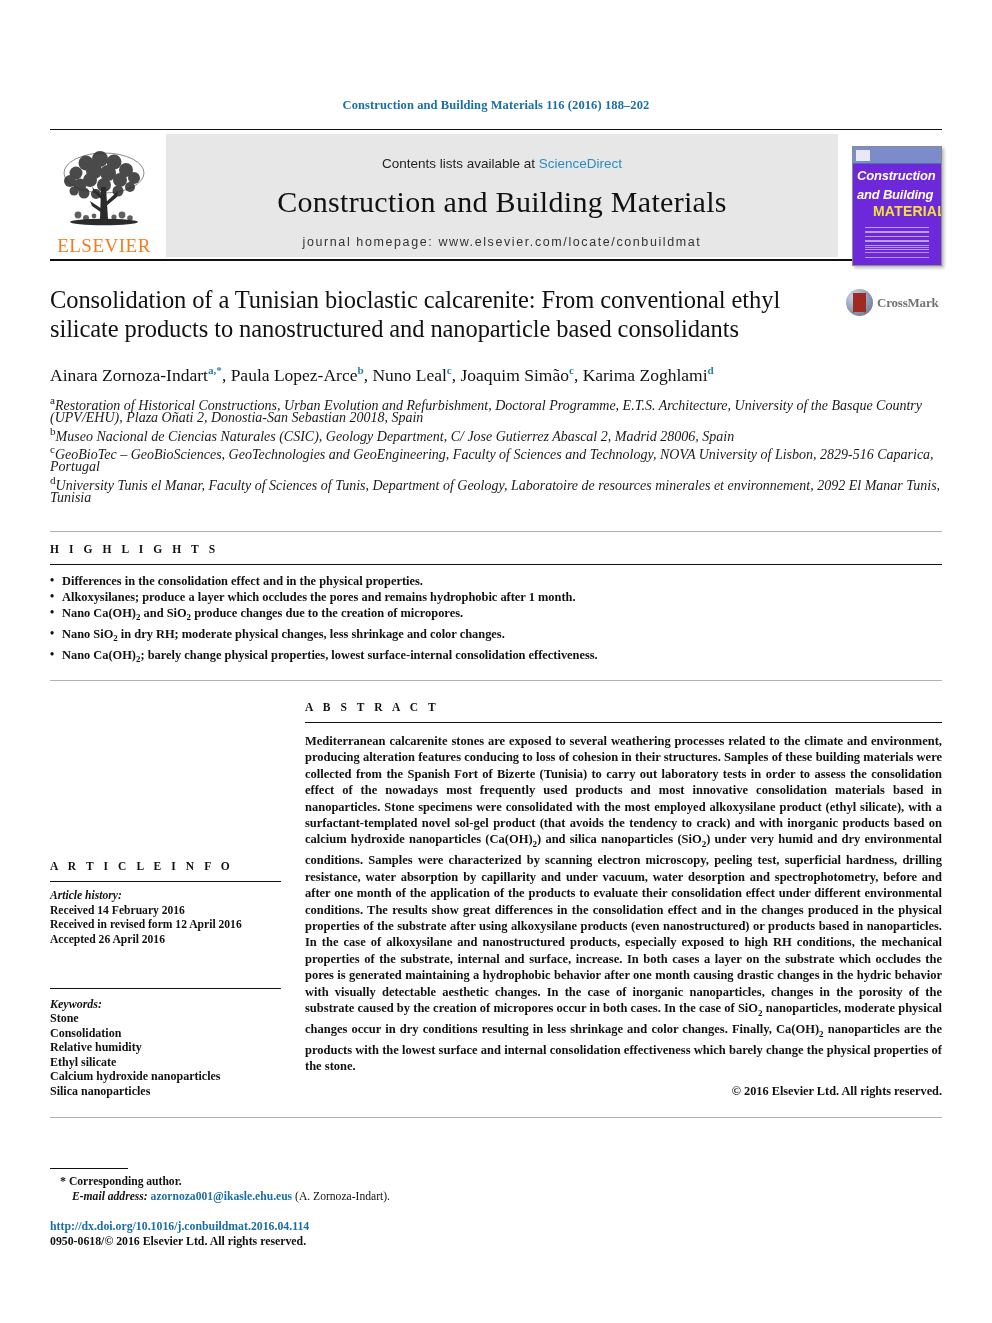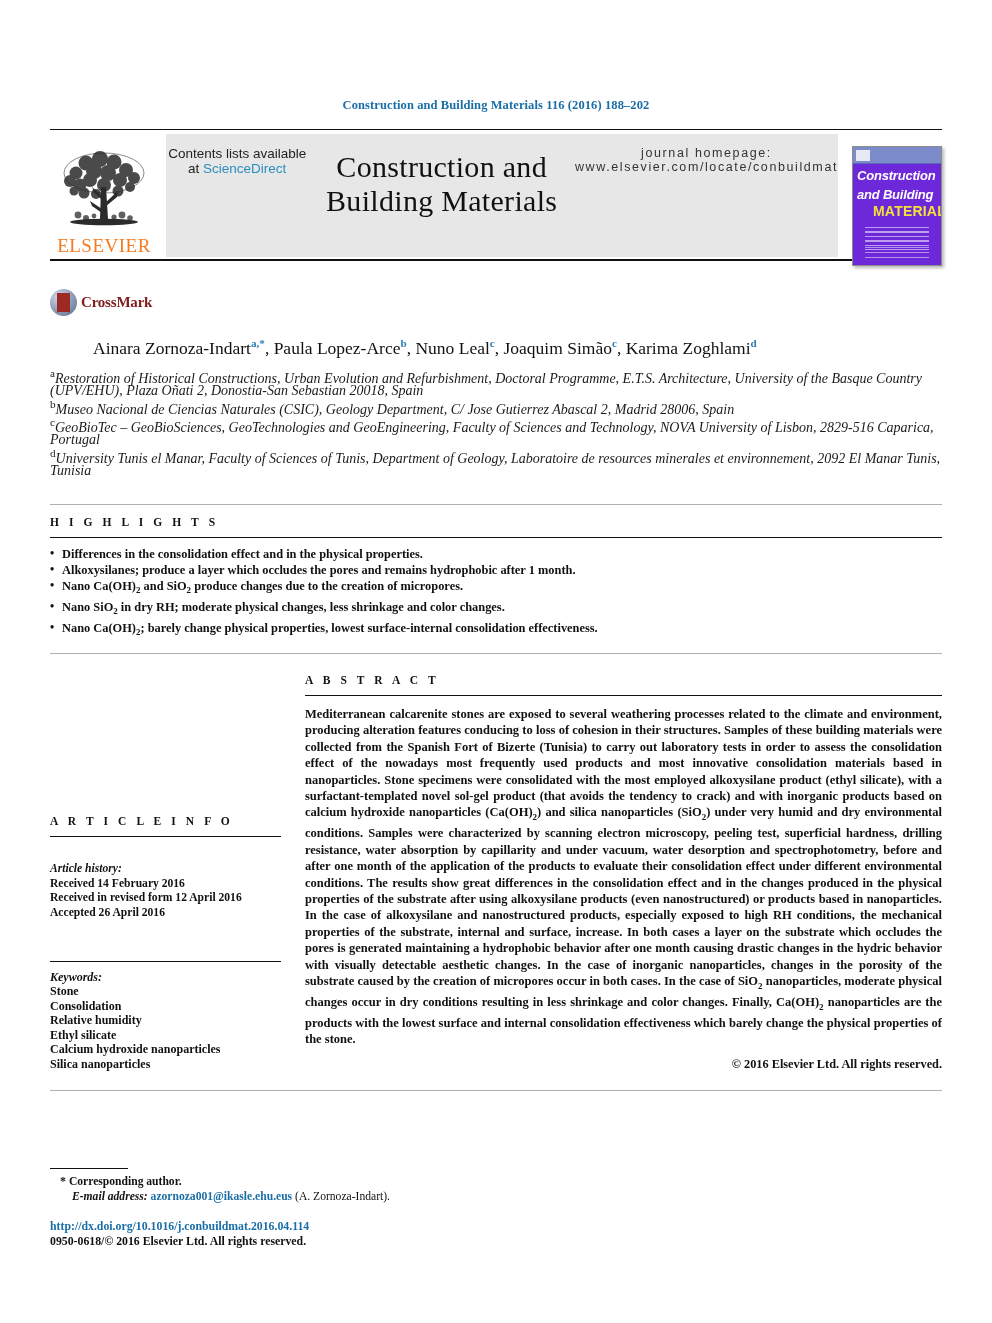--- a/index.html
+++ b/index.html
@@ -63,23 +63,23 @@
     color: #F57C20;
     line-height: 1;
     margin-top: 1px;
   }
   .journal-band {
     flex: 1 1 auto;
     background: #e7e7e7;
     margin-left: 8px;
     margin-right: 8px;
     display: flex;
-    flex-direction: row;
+    flex-direction: column;
     justify-content: space-between;
-    padding: 12px 0 8px 0;
+    padding: 22px 0 8px 0;
   }
   .contents-line {
     text-align: center;
     font-family: "Liberation Sans", sans-serif;
     font-size: 13.5px;
     color: #222;
   }
   .contents-line .sd-link {
     color: #2b8cbe;
   }
@@ -210,33 +210,32 @@
   .cm-ribbon::after {
     content:"";
     position:absolute; left: 0; bottom: -1px;
     border-left: 6.5px solid #9e2a23;
     border-right: 6.5px solid #9e2a23;
     border-bottom: 5px solid transparent;
   }
   .cm-label {
     font-family: "Liberation Serif", serif;
     font-weight: bold;
-    font-size: 15px;
-    color: #7f1d1d;
+    font-size: 13px;
+    color: #737373;
     letter-spacing: -0.2px;
   }
 
   
   .authors {
     margin-top: 16px;
     font-family: "Liberation Serif", serif;
     font-size: 17.5px;
     color: #111;
     line-height: 22px;
-    margin-left: 43px;
   }
   .authors sup, .aff-mark {
     color: #2b7fb8;
     font-size: 0.64em;
     vertical-align: super;
     font-weight: bold;
   }
   .affiliations {
     margin-top: 8px;
     font-family: "Liberation Serif", serif;
@@ -298,21 +297,21 @@
     width: 255px;
     padding-right: 24px;
     box-sizing: border-box;
   }
   .col-abstract {
     flex: 1 1 auto;
   }
   .ai-head, .ab-head { padding-bottom: 9px; }
   .rule-med { border-top: 1.4px solid #111; }
   .hist-block {
-    margin-top: 25px;
+    margin-top: 7px;
     font-family: "Liberation Serif", serif;
     font-weight: bold;
     font-size: 11.6px;
     line-height: 14.6px;
     color: #111;
   }
   .hist-title {
     font-style: italic;
     font-weight: bold;
   }
@@ -466,20 +465,23 @@
         <div class="cover-t2">MATERIALS</div>
         <div class="cover-blurb"></div>
         <div class="cover-foot"></div>
       </div>
     </div>
   </div>
 
   <div class="rule-thick"></div>
 
   <div class="title-block">
+    <div class="title-text">
+      <h1 class="article-title">Consolidation of a Tunisian bioclastic calcarenite: From conventional ethyl silicate products to nanostructured and nanoparticle based consolidants</h1>
+    </div>
     <div class="crossmark">
       <div class="cm-circle">
         <div class="cm-ribbon"></div>
       </div>
       <div class="cm-label">CrossMark</div>
     </div>
   </div>
 
   <div class="authors">
     <span><span>Ainara Zornoza-Indart</span><sup>a,*</sup></span>,

